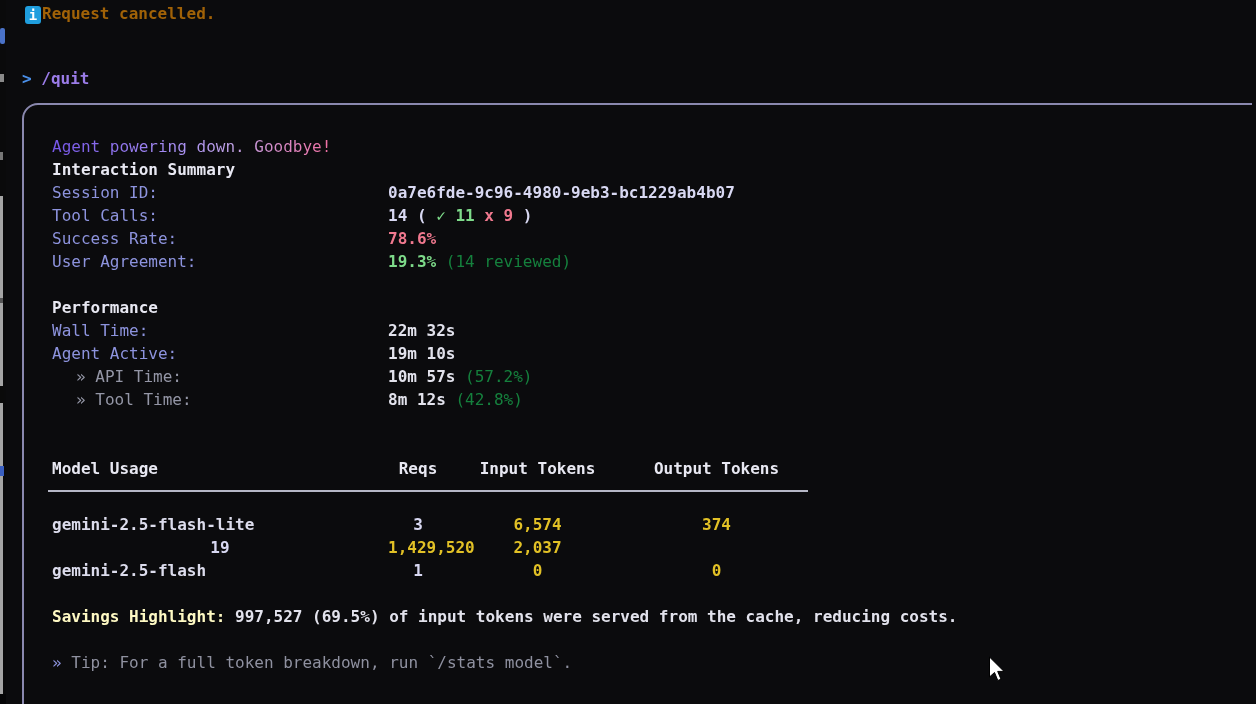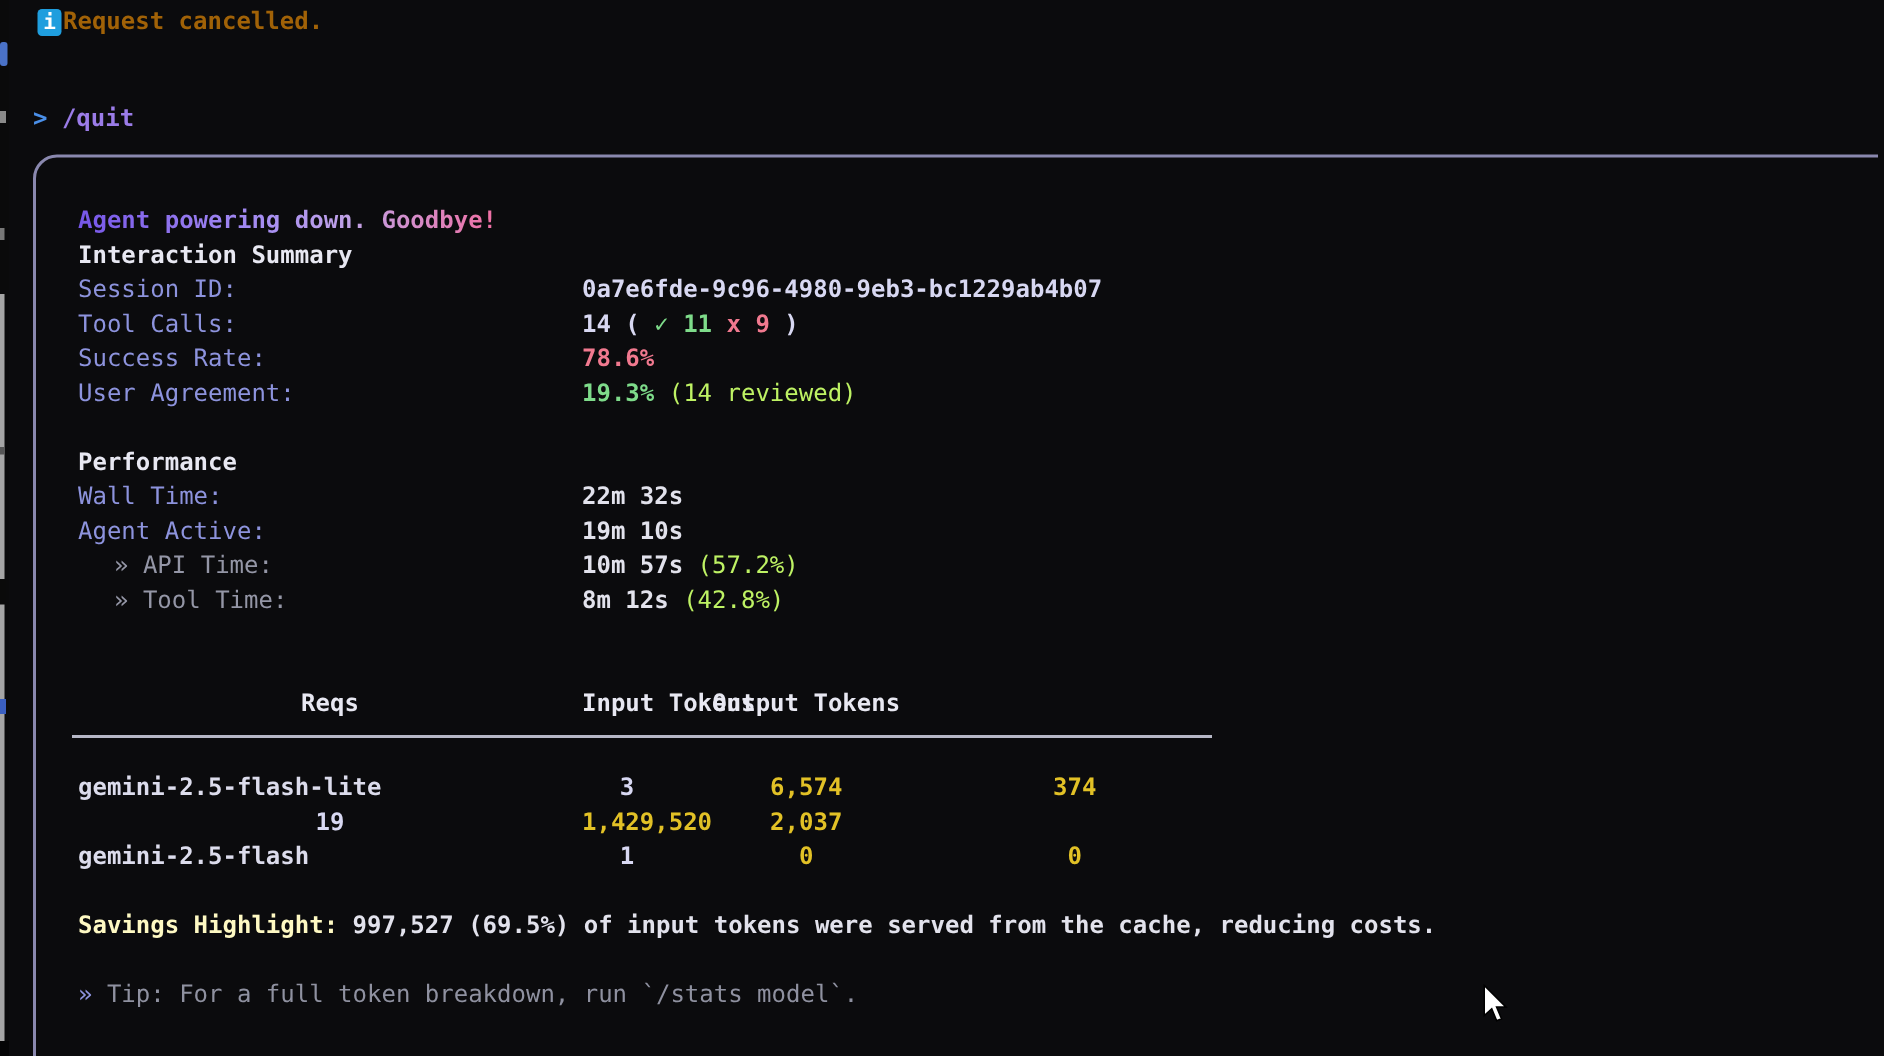--- a/index.html
+++ b/index.html
@@ -31,34 +31,34 @@
   
   .box{
     position:absolute;left:22px;top:103px;width:1262px;height:660px;
     border:2px solid #8a88ae;border-radius:16px;
     box-sizing:border-box;
     padding:30px 0 0 28px;
   }
   .line{white-space:pre;height:23px;}
   .blank{height:23px;}
   .goodbye{
-    font-weight:700;
+    font-weight:400;
     background:linear-gradient(90deg,#7656e8 0%,#a78ff2 45%,#c0a2e6 65%,#f06fa2 100%);
     -webkit-background-clip:text;background-clip:text;color:transparent;
     display:inline-block;
   }
   .section-title{font-weight:700;color:#e8e8f2;}
   .lbl{display:inline-block;width:336px;color:#8d93dd;}
   .sub .lbl{width:312px;padding-left:24px;color:#9496a6;}
   .val{color:#e2e2ec;font-weight:700;}
   .val-lav{color:#d8d8f2;font-weight:700;}
   .green{color:#7edb8a;font-weight:700;}
   .pink{color:#f1798f;font-weight:700;}
   .gold{color:#e2c126;font-weight:700;}
-  .gray{color:#bef264;font-weight:400;}
+  .gray{color:#15803d;font-weight:400;}
 
   
   .trow{display:grid;grid-template-columns:336px 60px 179px 179px;height:23px;white-space:pre;}
   .trow .c{text-align:center;}
   .trow .c0{text-align:left;}
   .thead{font-weight:700;color:#e8e8f2;}
   .model-name{color:#dcdcec;font-weight:700;}
   .divider-row{height:23px;}
   .divider{height:2px;width:760px;margin-left:-4px;margin-top:10px;background:#b6b7c6;}
 
@@ -123,20 +123,21 @@
     <div class="line"><span class="lbl">Agent Active:</span><span class="val">19m 10s</span></div>
 
     <div class="line sub"><span class="lbl">» API Time:</span><span class="val">10m 57s</span><span class="gray"> (57.2%)</span></div>
 
     <div class="line sub"><span class="lbl">» Tool Time:</span><span class="val">8m 12s</span><span class="gray"> (42.8%)</span></div>
 
     <div class="blank"></div>
     <div class="blank"></div>
 
     <div class="trow thead">
+      <span class="c0">Model Usage</span>
       <span class="c">Reqs</span>
       <span class="c">Input Tokens</span>
       <span class="c">Output Tokens</span>
     </div>
 
     <div class="divider-row">
         <div class="divider"></div>
       </div>
 
     <div class="trow">

